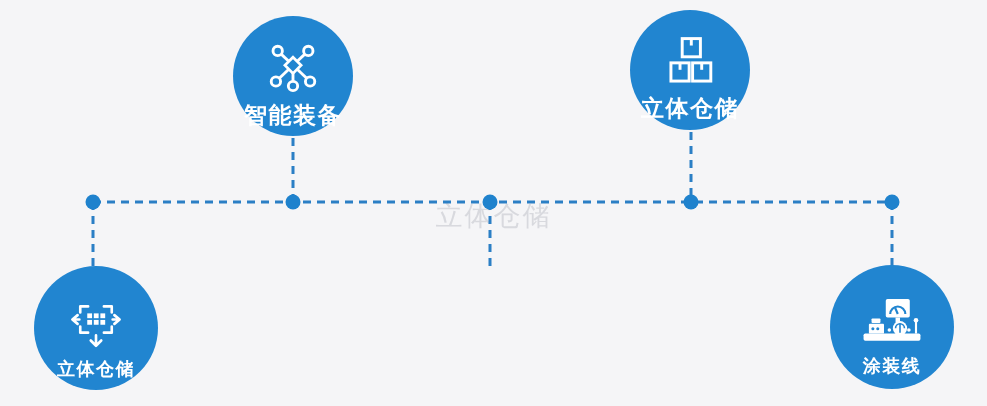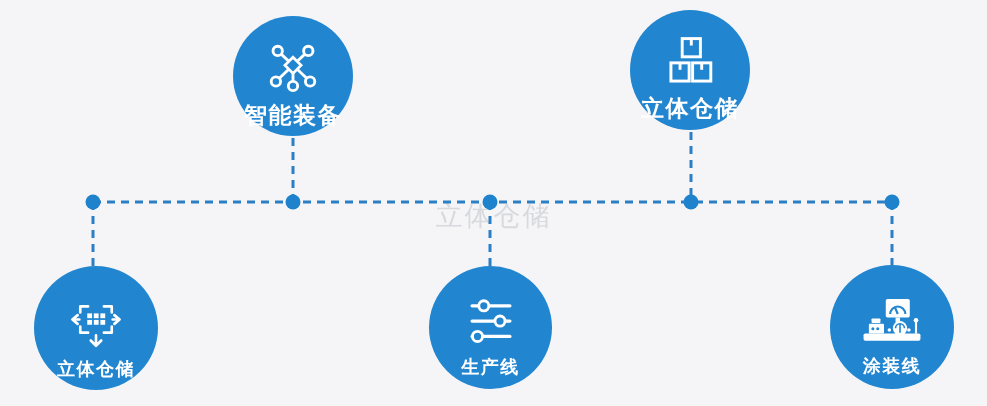--- a/index.html
+++ b/index.html
@@ -157,35 +157,20 @@
           <rect x="37" y="21" width="5.5" height="5.5"></rect>
           <rect x="22" y="28.5" width="5.5" height="5.5"></rect>
           <rect x="29.5" y="28.5" width="5.5" height="5.5"></rect>
           <rect x="37" y="28.5" width="5.5" height="5.5"></rect>
         </g>
       </svg>
     </span>
     <span class="label">立体仓储</span>
   </div>
 
-  <div class="node node-production">
-    <span class="icon-wrap">
-      <svg width="54" height="54" viewBox="0 0 60 60">
-        <g class="st-w" stroke-width="3.6" stroke-linecap="round" fill="none">
-          <line x1="9" y1="12" x2="51" y2="12"></line>
-          <line x1="9" y1="29" x2="51" y2="29"></line>
-          <line x1="9" y1="46" x2="51" y2="46"></line>
-        </g>
-        <circle class="fill-accent st-w" stroke-width="3.2" cx="22" cy="12" r="5.6"></circle>
-        <circle class="fill-accent st-w" stroke-width="3.2" cx="40" cy="29" r="5.6"></circle>
-        <circle class="fill-accent st-w" stroke-width="3.2" cx="15" cy="46" r="5.6"></circle>
-      </svg>
-    </span>
-    <span class="label">生产线</span>
-  </div>
 
   <div class="node node-painting">
     <span class="icon-wrap">
       <svg width="64" height="52" viewBox="0 0 72 58">
         <g class="fill-w">
           <rect x="29" y="3" width="27" height="21" rx="2"></rect>
           <rect x="40" y="24" width="5" height="6"></rect>
           <rect x="13" y="25" width="10" height="5" rx="1"></rect>
           <rect x="10" y="31" width="17" height="11" rx="1"></rect>
           <rect x="4" y="42" width="64" height="8" rx="2"></rect>

